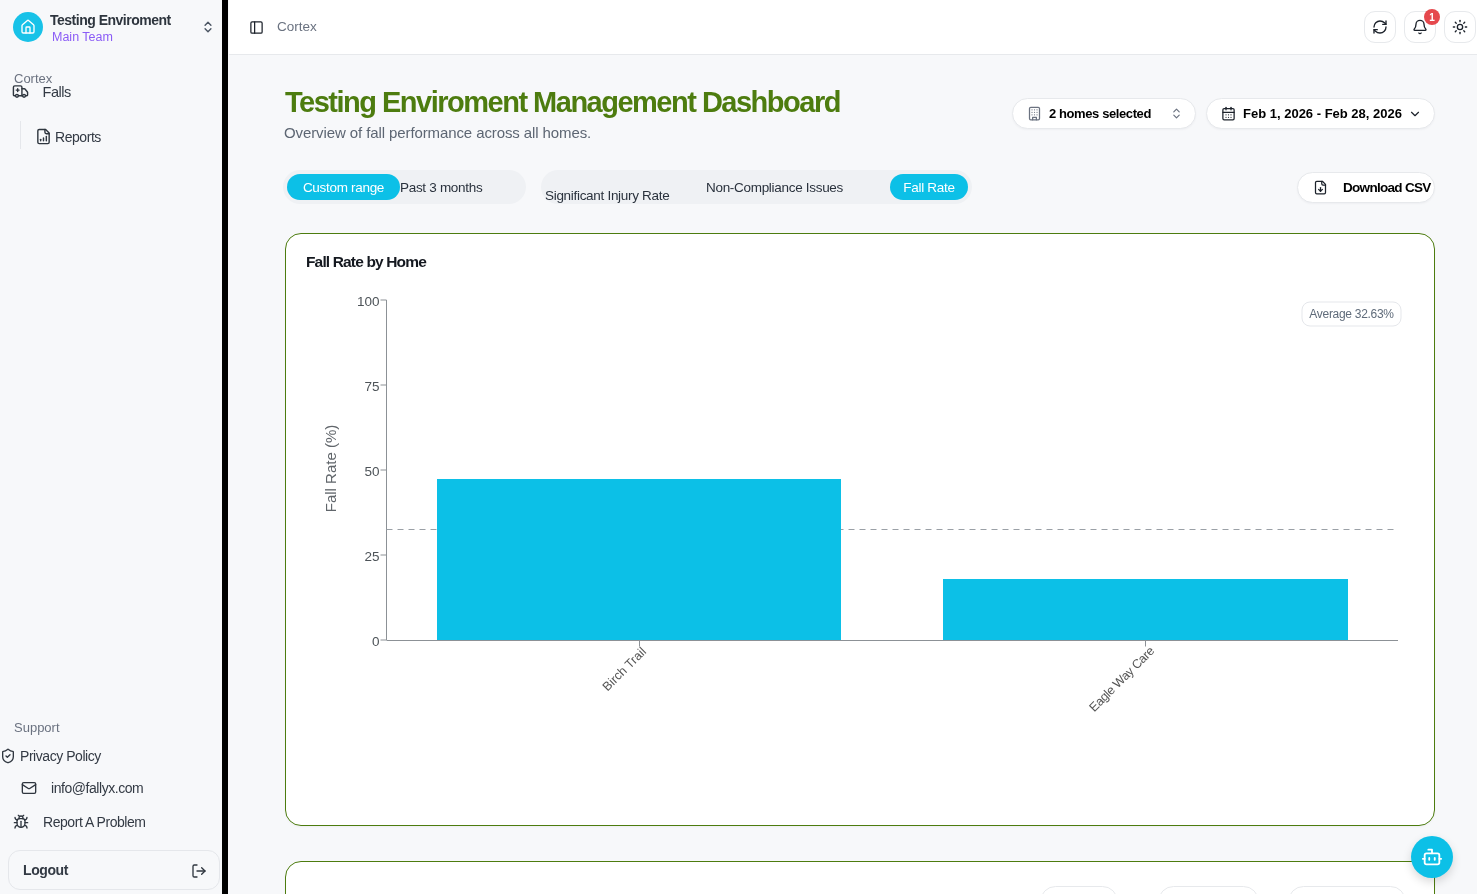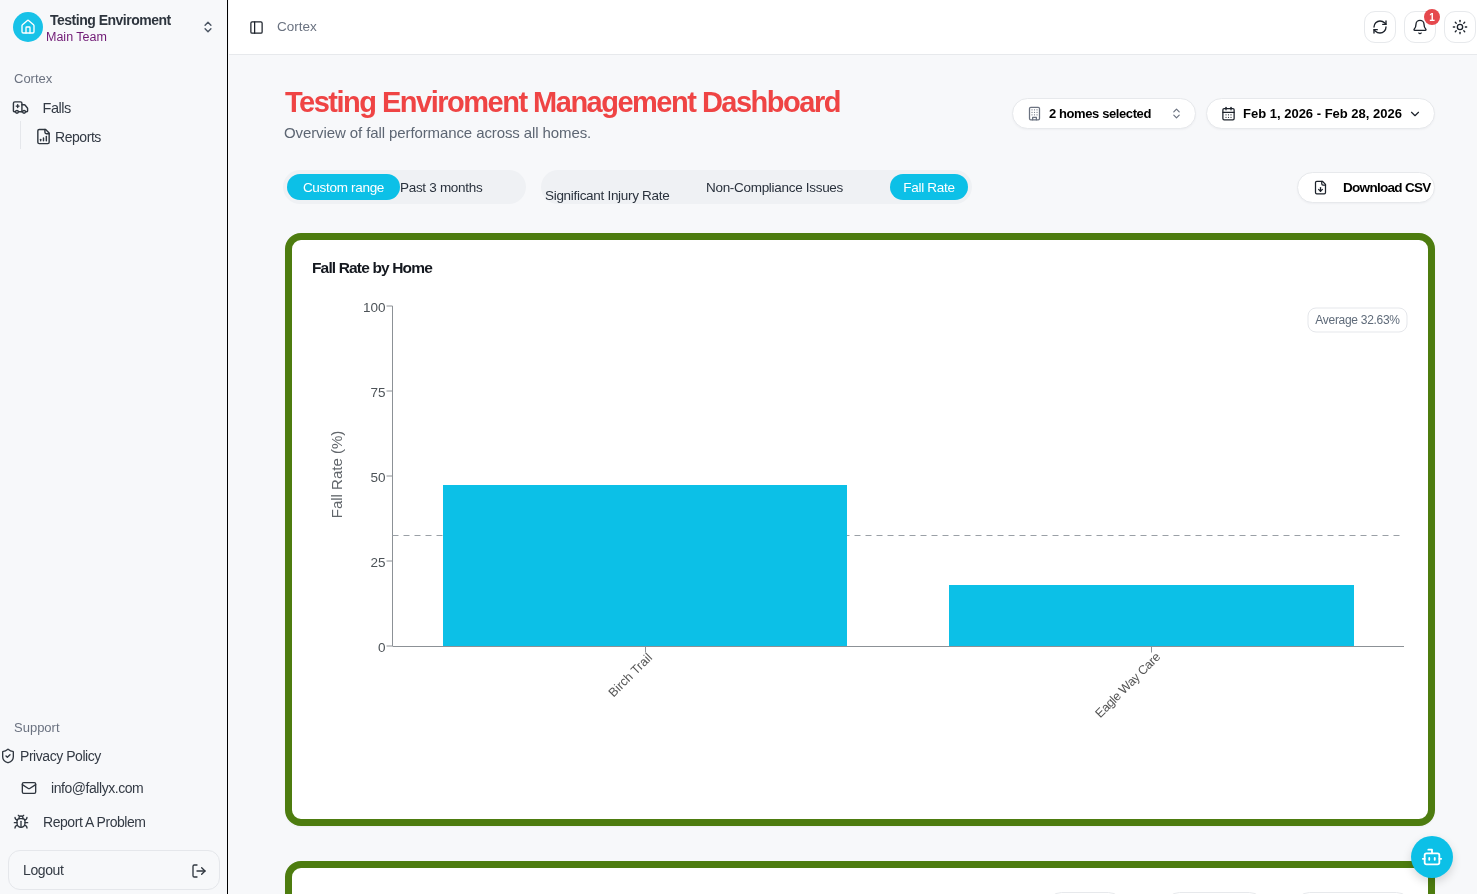--- a/index.html
+++ b/index.html
@@ -1,45 +1,45 @@
 <!DOCTYPE html>
 <html><head>
 <meta charset="utf-8">
 <style>
   * { margin:0; padding:0; box-sizing:border-box; }
   html,body { width:1477px; height:894px; overflow:hidden; }
   body { font-family:"Liberation Sans", sans-serif; background:#f7f8fa; position:relative; }
   .abs { position:absolute; }
 
   
-  #sidebar { position:absolute; left:0; top:0; width:228px; height:894px; background:#f7f8fa; border-right:1px solid #000000; }
+  #sidebar { position:absolute; left:0; top:0; width:228px; height:894px; background:#f7f8fa; border-right:6px solid #000000; }
   .avatar { position:absolute; left:13px; top:12px; width:30px; height:30px; border-radius:50%; background:#18c2e8; display:flex; align-items:center; justify-content:center; }
   .sbtitle { position:absolute; left:50px; top:12px; font-size:14px; font-weight:700; color:#2e353e; letter-spacing:-0.5px; }
-  .sbsub { position:absolute; left:46px; top:29.5px; font-size:12.5px; color:#701a75; }
+  .sbsub { position:absolute; left:52px; top:29.5px; font-size:12.5px; color:#8b5cf6; }
   .seclabel { position:absolute; left:14px; font-size:13px; color:#6b7280; }
   .navrow { position:absolute; display:flex; align-items:center; color:#333a44; font-size:14px; font-weight:500; letter-spacing:-0.45px; }
 
   
   #topbar { position:absolute; left:229px; top:0; width:1248px; height:55px; background:#ffffff; border-bottom:1px solid #e7e9ec; }
   .iconbtn { position:absolute; top:11px; width:32px; height:32px; background:#fff; border:1px solid #e7e9ec; border-radius:11px; display:flex; align-items:center; justify-content:center; }
   .badge { position:absolute; width:16px; height:16px; border-radius:50%; background:#e5484d; color:#fff; font-size:10px; font-weight:700; display:flex; align-items:center; justify-content:center; }
 
   
-  h1 { position:absolute; left:285px; top:86px; font-size:29px; font-weight:700; color:#ef4444; letter-spacing:-1.5px; }
+  h1 { position:absolute; left:285px; top:86px; font-size:29px; font-weight:700; color:#4d7c0f; letter-spacing:-1.5px; }
   .subtitle { position:absolute; left:284px; top:124px; font-size:15px; color:#5d6673; letter-spacing:-0.1px; }
 
   .pill { position:absolute; background:#fff; border:1px solid #e7e9ec; border-radius:18px; display:flex; align-items:center; box-shadow:0 1px 2px rgba(16,24,40,.04); }
   .pilltxt { font-size:13px; font-weight:700; color:#000000; letter-spacing:-0.4px; white-space:nowrap; }
 
   .tabgroup { position:absolute; top:170px; height:34px; background:#eff1f4; border-radius:17px; display:flex; align-items:center; padding:0 4px; }
   .tab { font-size:13.5px; color:#2a323d; text-align:left; letter-spacing:-0.3px; }
   .tabactive { background:#0cc0e7; color:#fff; font-weight:500; border-radius:13px; height:26px; display:flex; align-items:center; justify-content:center; }
 
   
-  .card { position:absolute; background:#fff; border:7px solid #4d7c0f; border-radius:16px; box-shadow:0 1px 2px rgba(16,24,40,.04);text-align:center; }
+  .card { position:absolute; background:#fff; border:1px solid #4d7c0f; border-radius:16px; box-shadow:0 1px 2px rgba(16,24,40,.04);text-align:center; }
   .cardtitle { position:absolute; left:20px; top:19px; font-size:15.5px; font-weight:700; color:#14181f; letter-spacing:-0.85px; }
 
   .fab { position:absolute; left:1411px; top:836px; width:42px; height:42px; border-radius:50%; background:#0cc0e7; display:flex; align-items:center; justify-content:center; box-shadow:0 4px 10px rgba(0,0,0,.15); }
 </style>
 </head>
 <body>
 
 <div id="sidebar">
   <div class="avatar">
     <svg width="16" height="16" viewBox="0 0 24 24" fill="none" stroke="#ffffff" stroke-width="2" stroke-linecap="round" stroke-linejoin="round">
@@ -49,21 +49,21 @@
   </div>
   <div class="sbtitle">Testing Enviroment</div>
   <div class="sbsub">Main Team</div>
   <svg class="abs" style="left:201px;top:20px" width="14" height="14" viewBox="0 0 24 24" fill="none" stroke="#4b5563" stroke-width="2.4" stroke-linecap="round" stroke-linejoin="round">
       <path d="m7 15 5 5 5-5"></path>
       <path d="m7 9 5-5 5 5"></path>
     </svg>
 
   <div class="seclabel" style="top:71px">Cortex</div>
 
-  <div class="navrow" style="left:11.5px; top:99px; gap:14px;justify-content:flex-end;">
+  <div class="navrow" style="left:11.5px; top:83px; gap:14px;justify-content:flex-end;">
     <svg width="17" height="17" viewBox="0 0 24 24" fill="none" stroke="#2f363f" stroke-width="2" stroke-linecap="round" stroke-linejoin="round">
         <path d="M10 10H6"></path>
         <path d="M14 18V6a2 2 0 0 0-2-2H4a2 2 0 0 0-2 2v11a1 1 0 0 0 1 1h2"></path>
         <path d="M19 18h2a1 1 0 0 0 1-1v-3.65a1 1 0 0 0-.22-.624l-3.48-4.35A1 1 0 0 0 17.52 8H14"></path>
         <path d="M8 8v4"></path>
         <path d="M9 18h6"></path>
         <circle cx="17" cy="18" r="2"></circle>
         <circle cx="7" cy="18" r="2"></circle>
       </svg>
     <span style="font-size:14.5px">Falls</span>
@@ -111,21 +111,21 @@
         <path d="M6 13H2"></path>
         <path d="M3 21c0-2.1 1.7-3.9 3.8-4"></path>
         <path d="M20.97 5c0 2.1-1.6 3.8-3.5 4"></path>
         <path d="M22 13h-4"></path>
         <path d="M17.2 17c2.1.1 3.8 1.9 3.8 4"></path>
       </svg>
     <span>Report A Problem</span>
   </div>
 
   <div class="abs" style="left:8px; top:850px; width:212px; height:40px; border:1px solid #e5e7eb; border-radius:12px;">
-    <span class="abs" style="left:14px; top:11px; font-size:14px; font-weight:400; color:#333a44; letter-spacing:-0.4px;">Logout</span>
+    <span class="abs" style="left:14px; top:11px; font-size:14px; font-weight:700; color:#333a44; letter-spacing:-0.4px;">Logout</span>
     <svg class="abs" style="left:182px; top:12px" width="16" height="16" viewBox="0 0 24 24" fill="none" stroke="#2f363f" stroke-width="2" stroke-linecap="round" stroke-linejoin="round">
         <path d="M9 21H5a2 2 0 0 1-2-2V5a2 2 0 0 1 2-2h4"></path>
         <polyline points="16 17 21 12 16 7"></polyline>
         <line x1="21" x2="9" y1="12" y2="12"></line>
       </svg>
   </div>
 </div>
 
 <div id="topbar">
   <svg class="abs" style="left:20px; top:20px" width="15" height="15" viewBox="0 0 24 24" fill="none" stroke="#1c222b" stroke-width="2" stroke-linecap="round" stroke-linejoin="round">

